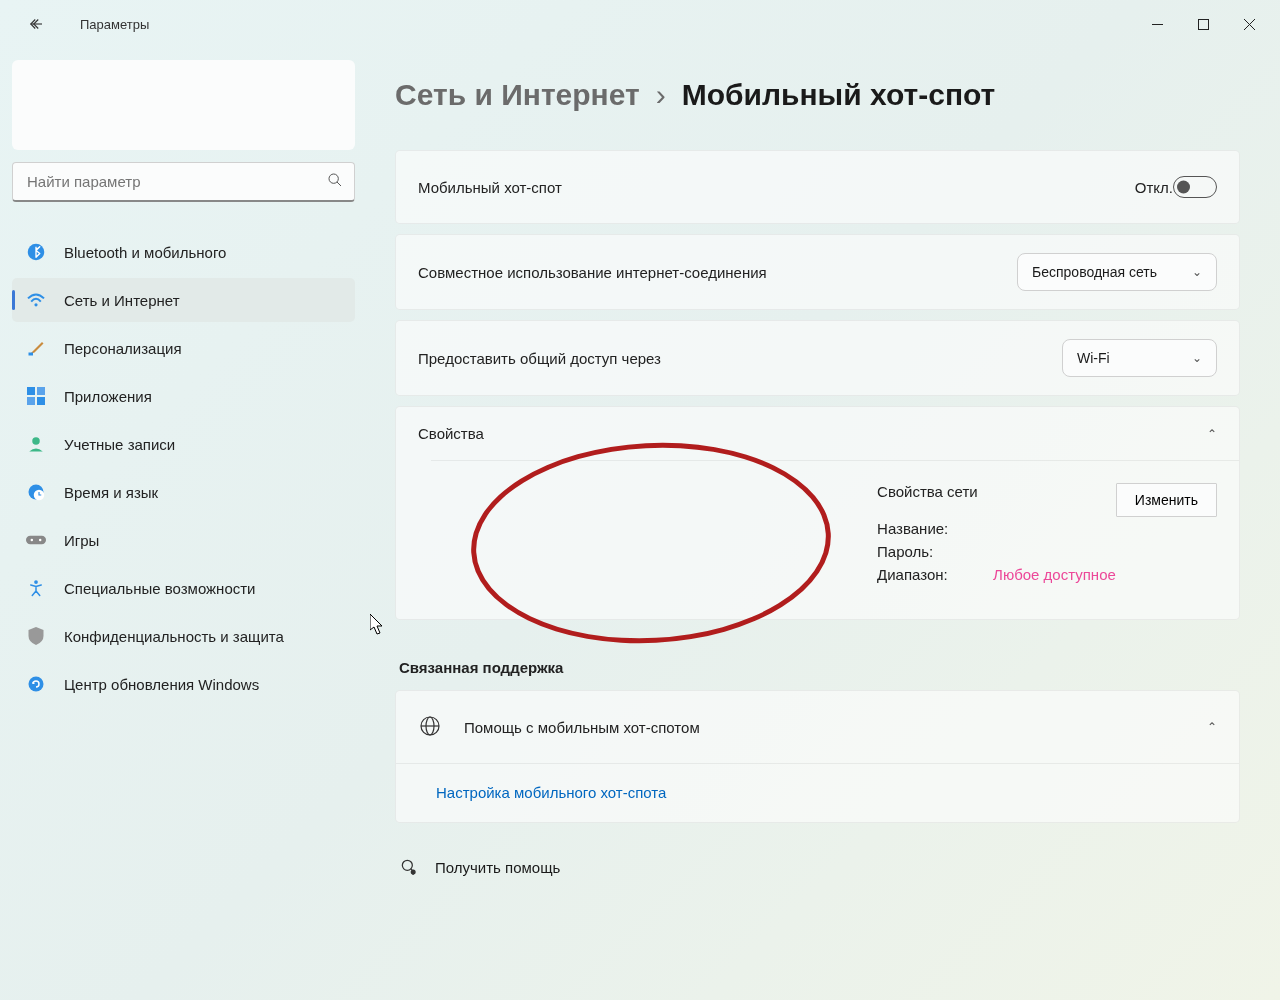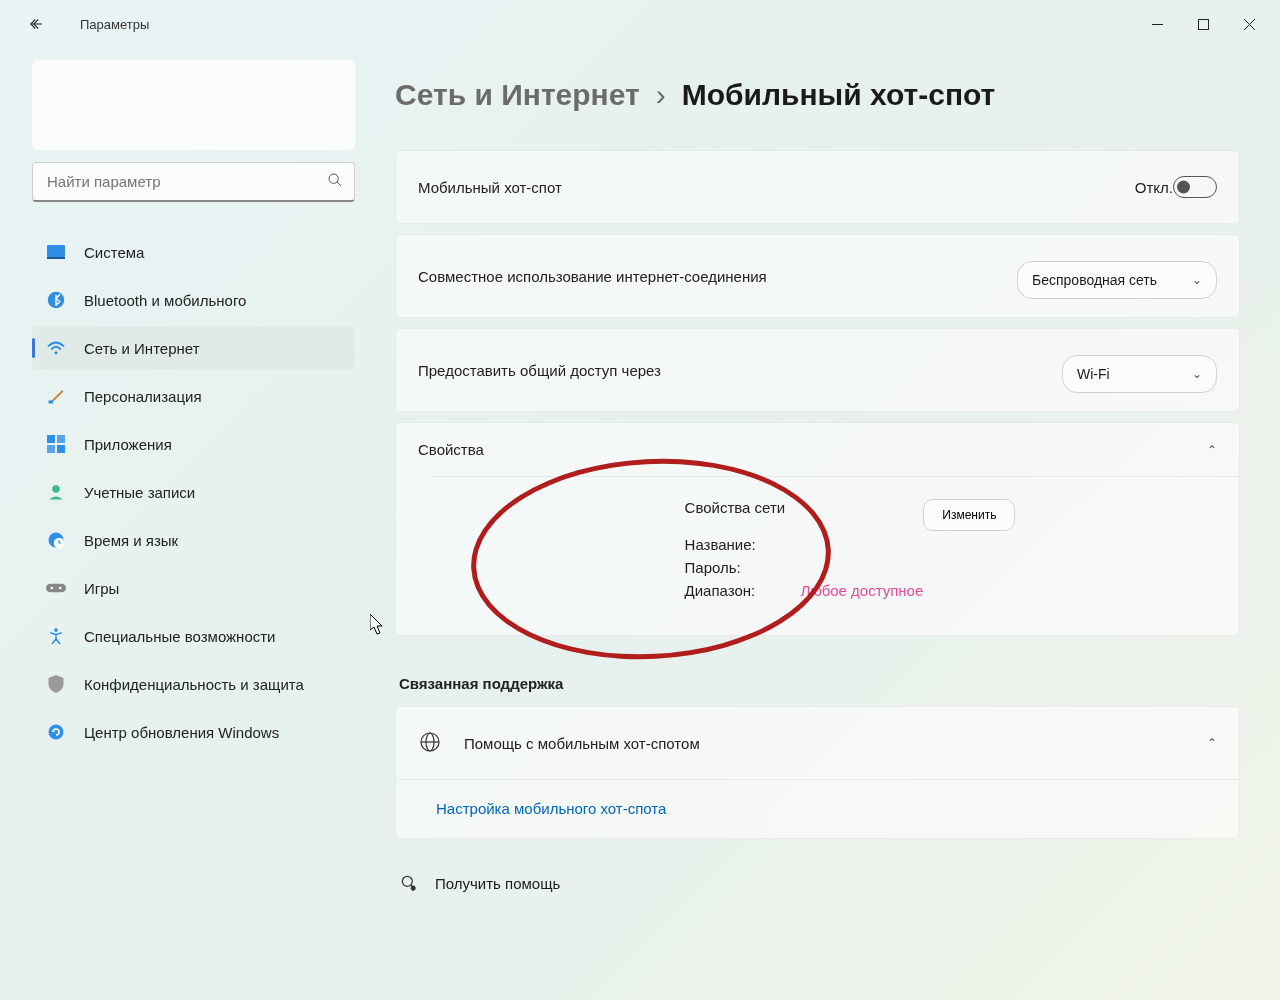--- a/index.html
+++ b/index.html
@@ -48,21 +48,21 @@
   .app-title {
     font-size: 13px;
     color: #333;
   }
   .main-layout {
     display: flex;
     height: calc(1000px - 48px);
   }
   .sidebar {
     width: 375px;
-    padding: 12px 20px 0 32px;
+    padding: 12px 20px 0 12px;
     display: flex;
     flex-direction: column;
   }
   .user-block {
     height: 90px;
     background: #fbfcfc;
     border-radius: 6px;
     margin-bottom: 12px;
   }
   .search-wrap {
@@ -183,57 +183,56 @@
   }
   .dropdown {
     display: flex;
     align-items: center;
     justify-content: space-between;
     gap: 10px;
     min-width: 155px;
     height: 38px;
     padding: 0 14px;
     border: 1px solid #d0d0d0;
-    border-radius: 15px;
+    border-radius: 8px;
     background: #fbfcfc;
     font-size: 14px;
     cursor: pointer;
-    margin-top: 8px;
   }
   .dropdown.wide { min-width: 200px; }
   .chev {
     font-size: 12px;
     color: #555;
   }
   .expander-row {
     display: flex;
     align-items: center;
     justify-content: space-between;
     padding: 18px 22px;
     cursor: pointer;
   }
   .exp-body {
     border-top: 1px solid rgba(0,0,0,0.06);
     padding: 22px 22px 30px 52px;
     position: relative;
     display: flex;
-    justify-content: center;
+    justify-content: flex-end;
     align-items: flex-start;
     margin-left: 35px;
   }
   .props-sub { font-size: 15px; color: #222; margin-bottom: 20px; }
   .kv { display: flex; gap: 28px; font-size: 15px; color: #222; margin-bottom: 6px; }
   .kv .k { min-width: 88px; }
   .kv .v { color: #ec4899; }
   .btn {
     padding: 8px 18px;
     border: 1px solid #d0d0d0;
-    border-radius: 10px;
+    border-radius: 1px;
     background: #fbfcfc;
-    font-size: 12px;
+    font-size: 14px;
     cursor: pointer;
   }
   .circle-annotation {
     position: absolute;
     left: 40px;
     top: -18px;
     width: 360px;
     height: 200px;
     border: 5px solid #b11d1d;
     border-radius: 50%;
@@ -322,29 +321,20 @@
       <span class="search-icon">
         <svg width="16" height="16" viewBox="0 0 24 24" fill="none" stroke="#555" stroke-width="1.5">
             <circle cx="10" cy="10" r="7"></circle>
             <line x1="21" y1="21" x2="15" y2="15"></line>
           </svg>
       </span>
     </div>
     <ul class="nav-list">
       <li class="nav-item">
         <span class="nav-icon">
-            <svg width="18" height="14" viewBox="0 0 18 14">
-              <rect width="18" height="12" rx="1" fill="#2e8fe6"></rect>
-              <rect y="12" width="18" height="2" fill="#1a5a9e"></rect>
-            </svg>
-          </span>
-        <span>Система</span>
-      </li>
-      <li class="nav-item">
-        <span class="nav-icon">
             <svg width="18" height="18" viewBox="0 0 24 24">
               <circle cx="12" cy="12" r="11" fill="#2e8fe6"></circle>
               <path d="M12 5v14l5-5-5-4 5-5-5 4" stroke="#fff" stroke-width="1.8" fill="none" stroke-linejoin="round"></path>
             </svg>
           </span>
         <span>Bluetooth и мобильного</span>
       </li>
       <li class="nav-item active">
         <span class="nav-icon">
             <svg width="20" height="16" viewBox="0 0 24 20">

